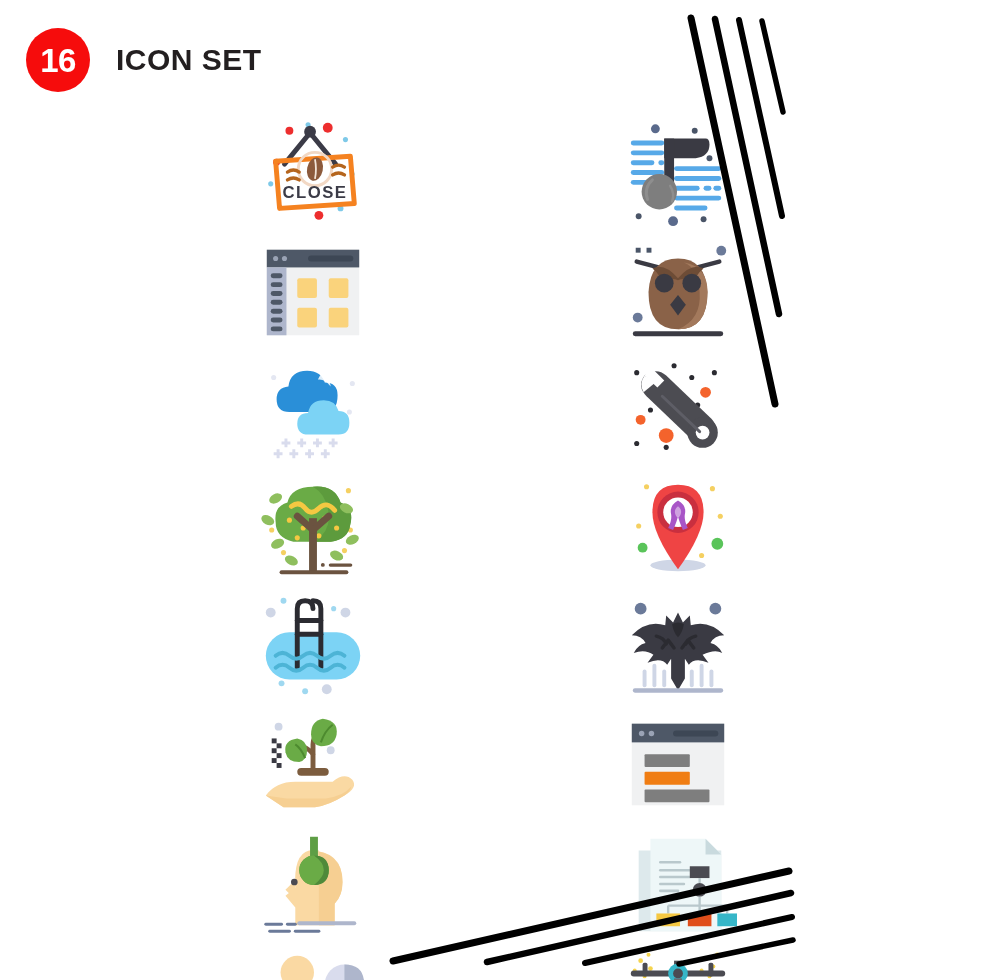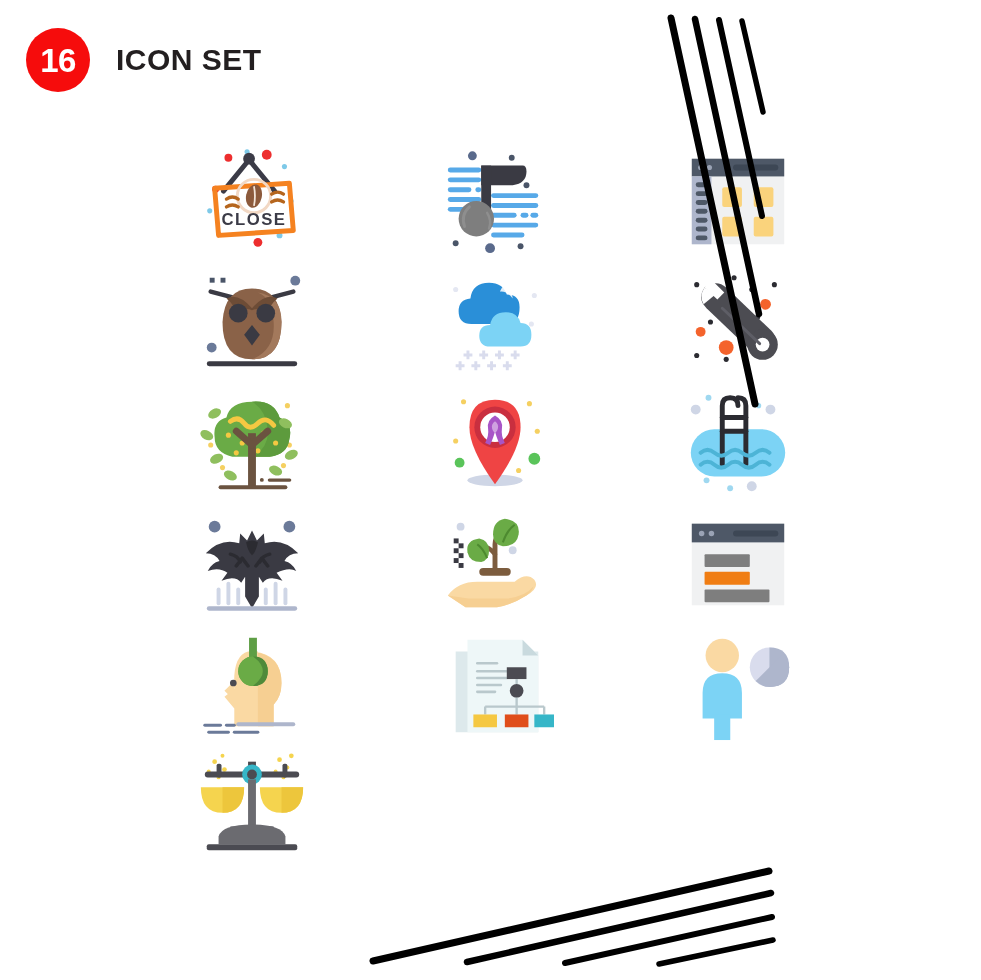--- a/index.html
+++ b/index.html
@@ -13,20 +13,21 @@
     position: relative;
     overflow: hidden;
     font-family: "Liberation Sans", sans-serif;
   }
   #page {
     position: absolute;
     inset: 0;
     width: 787px;
     height: 980px;
     background: #ffffff;
+    padding-left: 20px;
   }
 
   
   #header {
     position: absolute;
     left: 26px;
     top: 28px;
     display: flex;
     align-items: center;
     gap: 26px;
@@ -51,25 +52,25 @@
     letter-spacing: 0.5px;
     text-transform: uppercase;
     font-weight: bold;
     line-height: 1;
   }
 
   
   #icon-grid {
     position: absolute;
     left: 130px;
-    top: 140px;
+    top: 115px;
     width: 730px;
     height: 720px;
     display: grid;
-    grid-template-columns: repeat(3, 1fr);
+    grid-template-columns: repeat(2, 1fr);
     grid-template-rows: repeat(4, 1fr);
   }
   .cell {
     display: flex;
     align-items: center;
     justify-content: center;
   }
   .cell svg {
     display: block;
     width: 118px;

